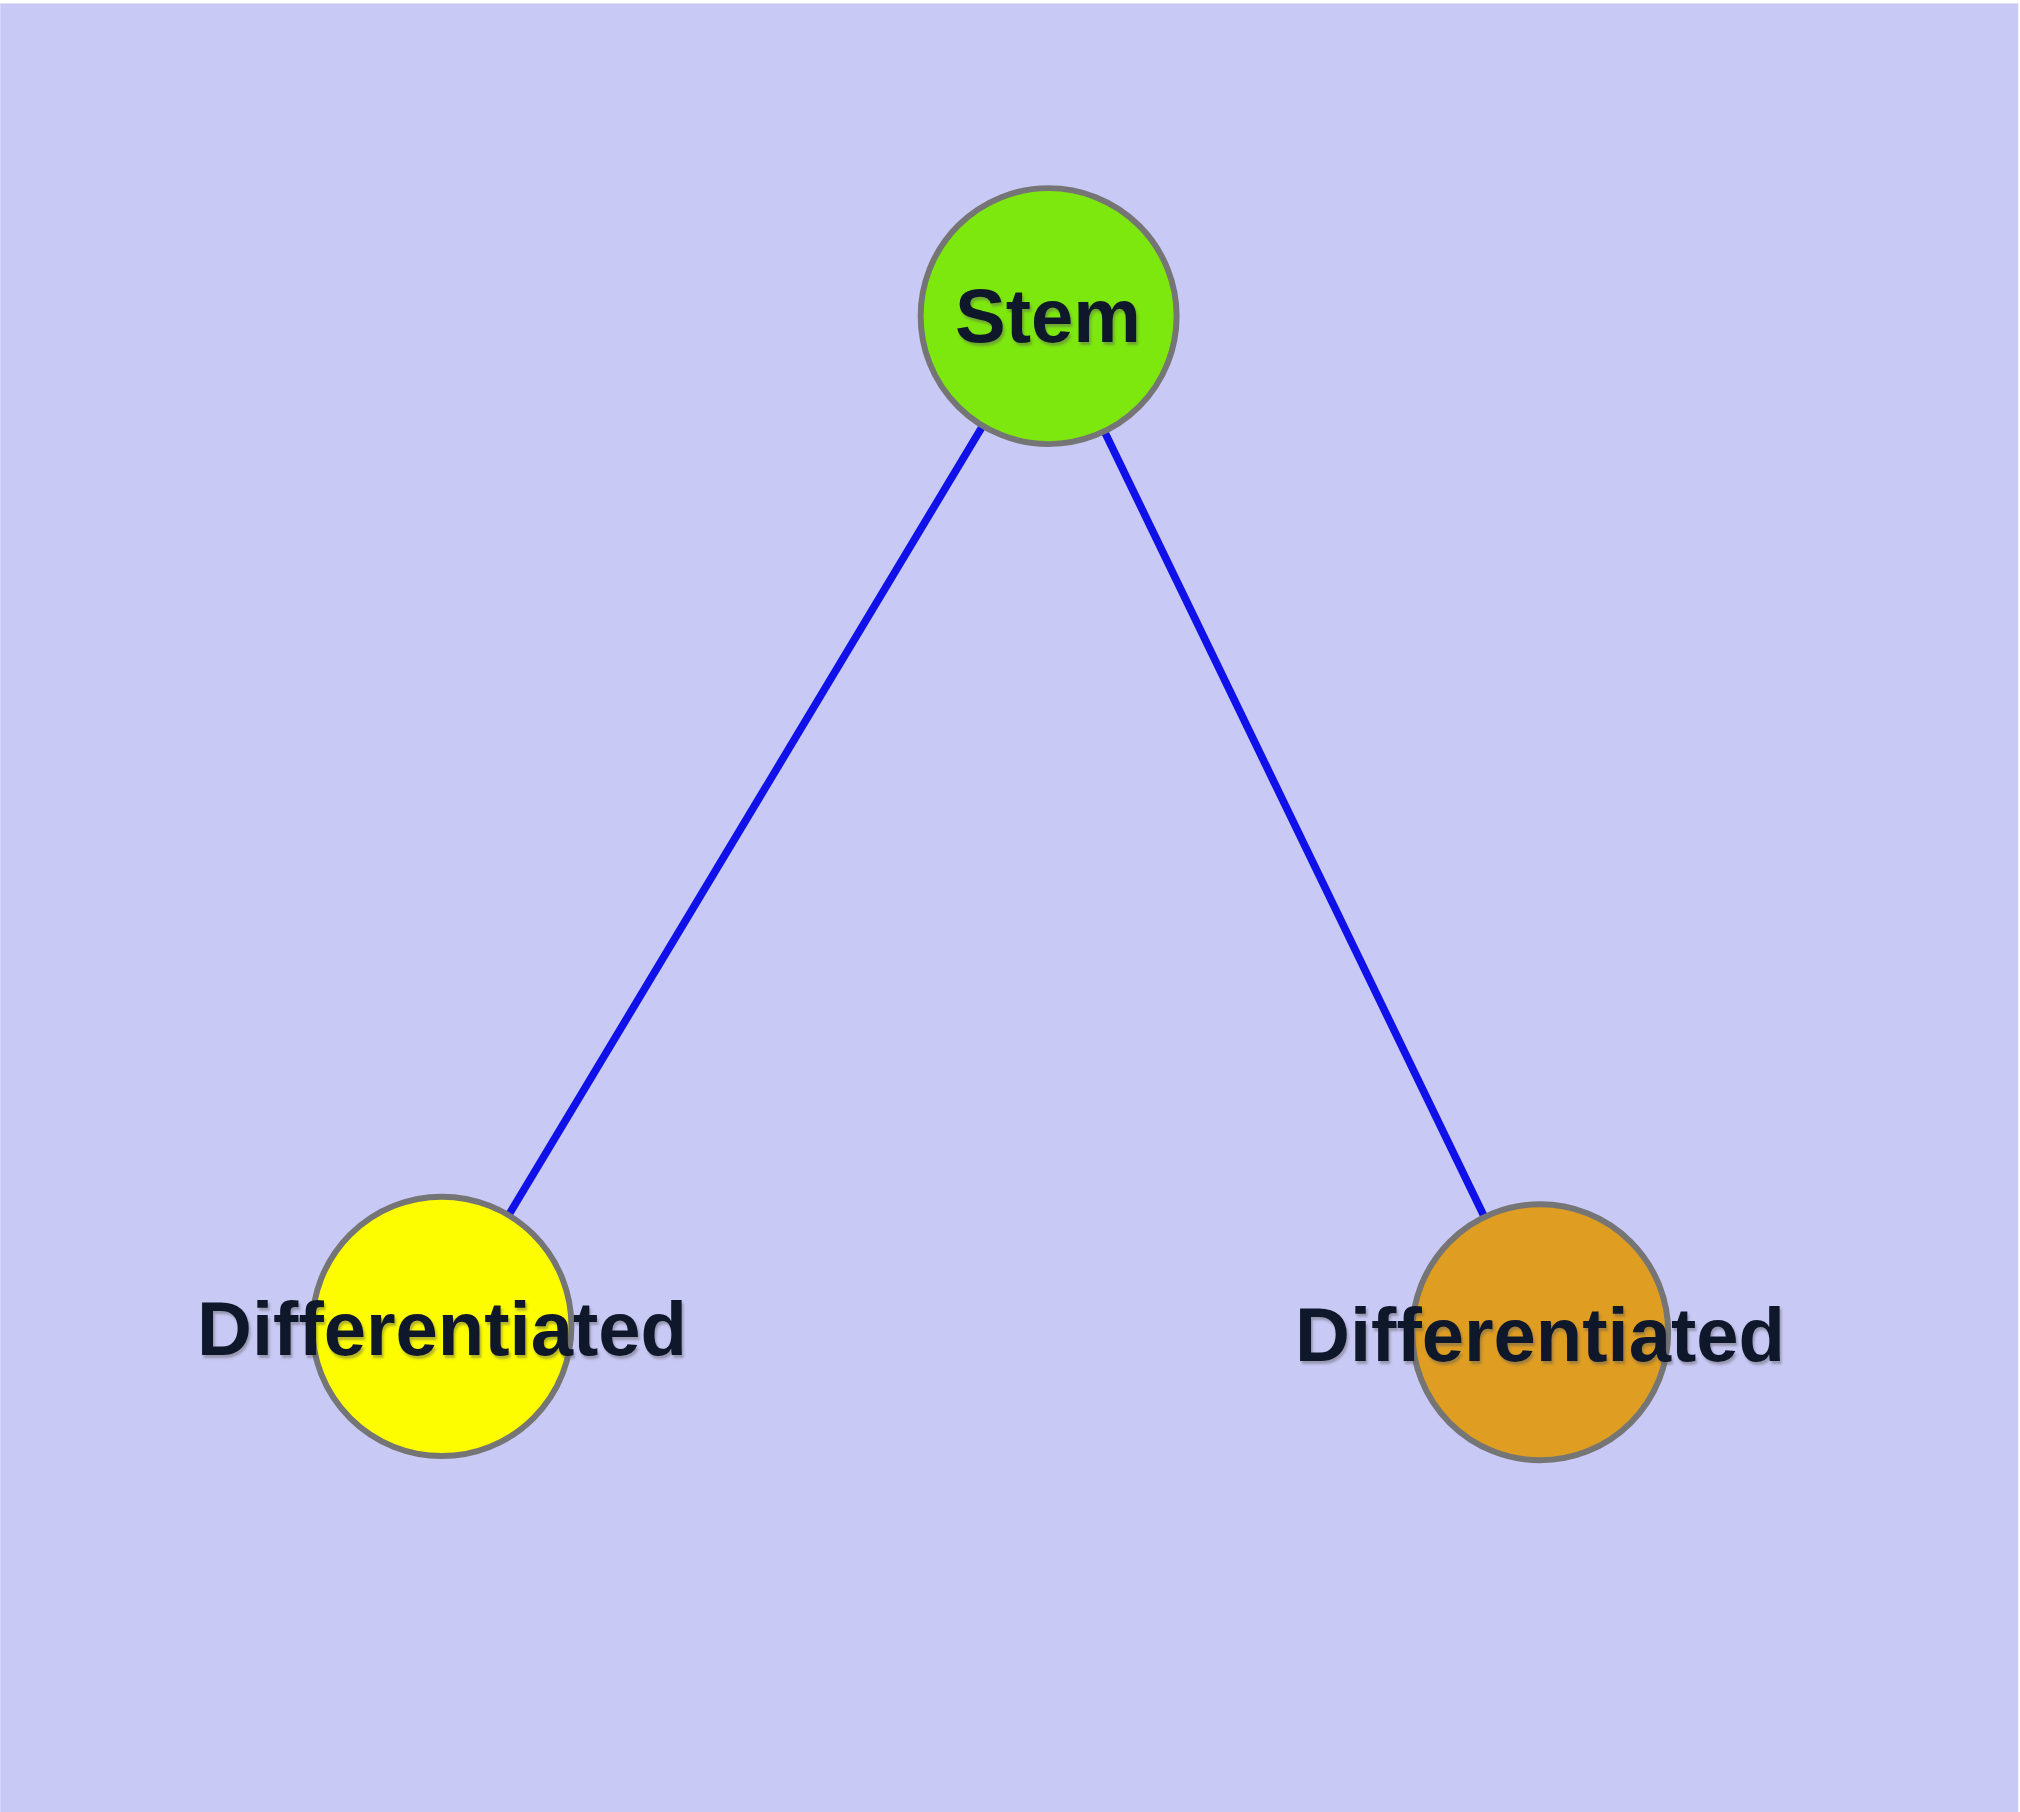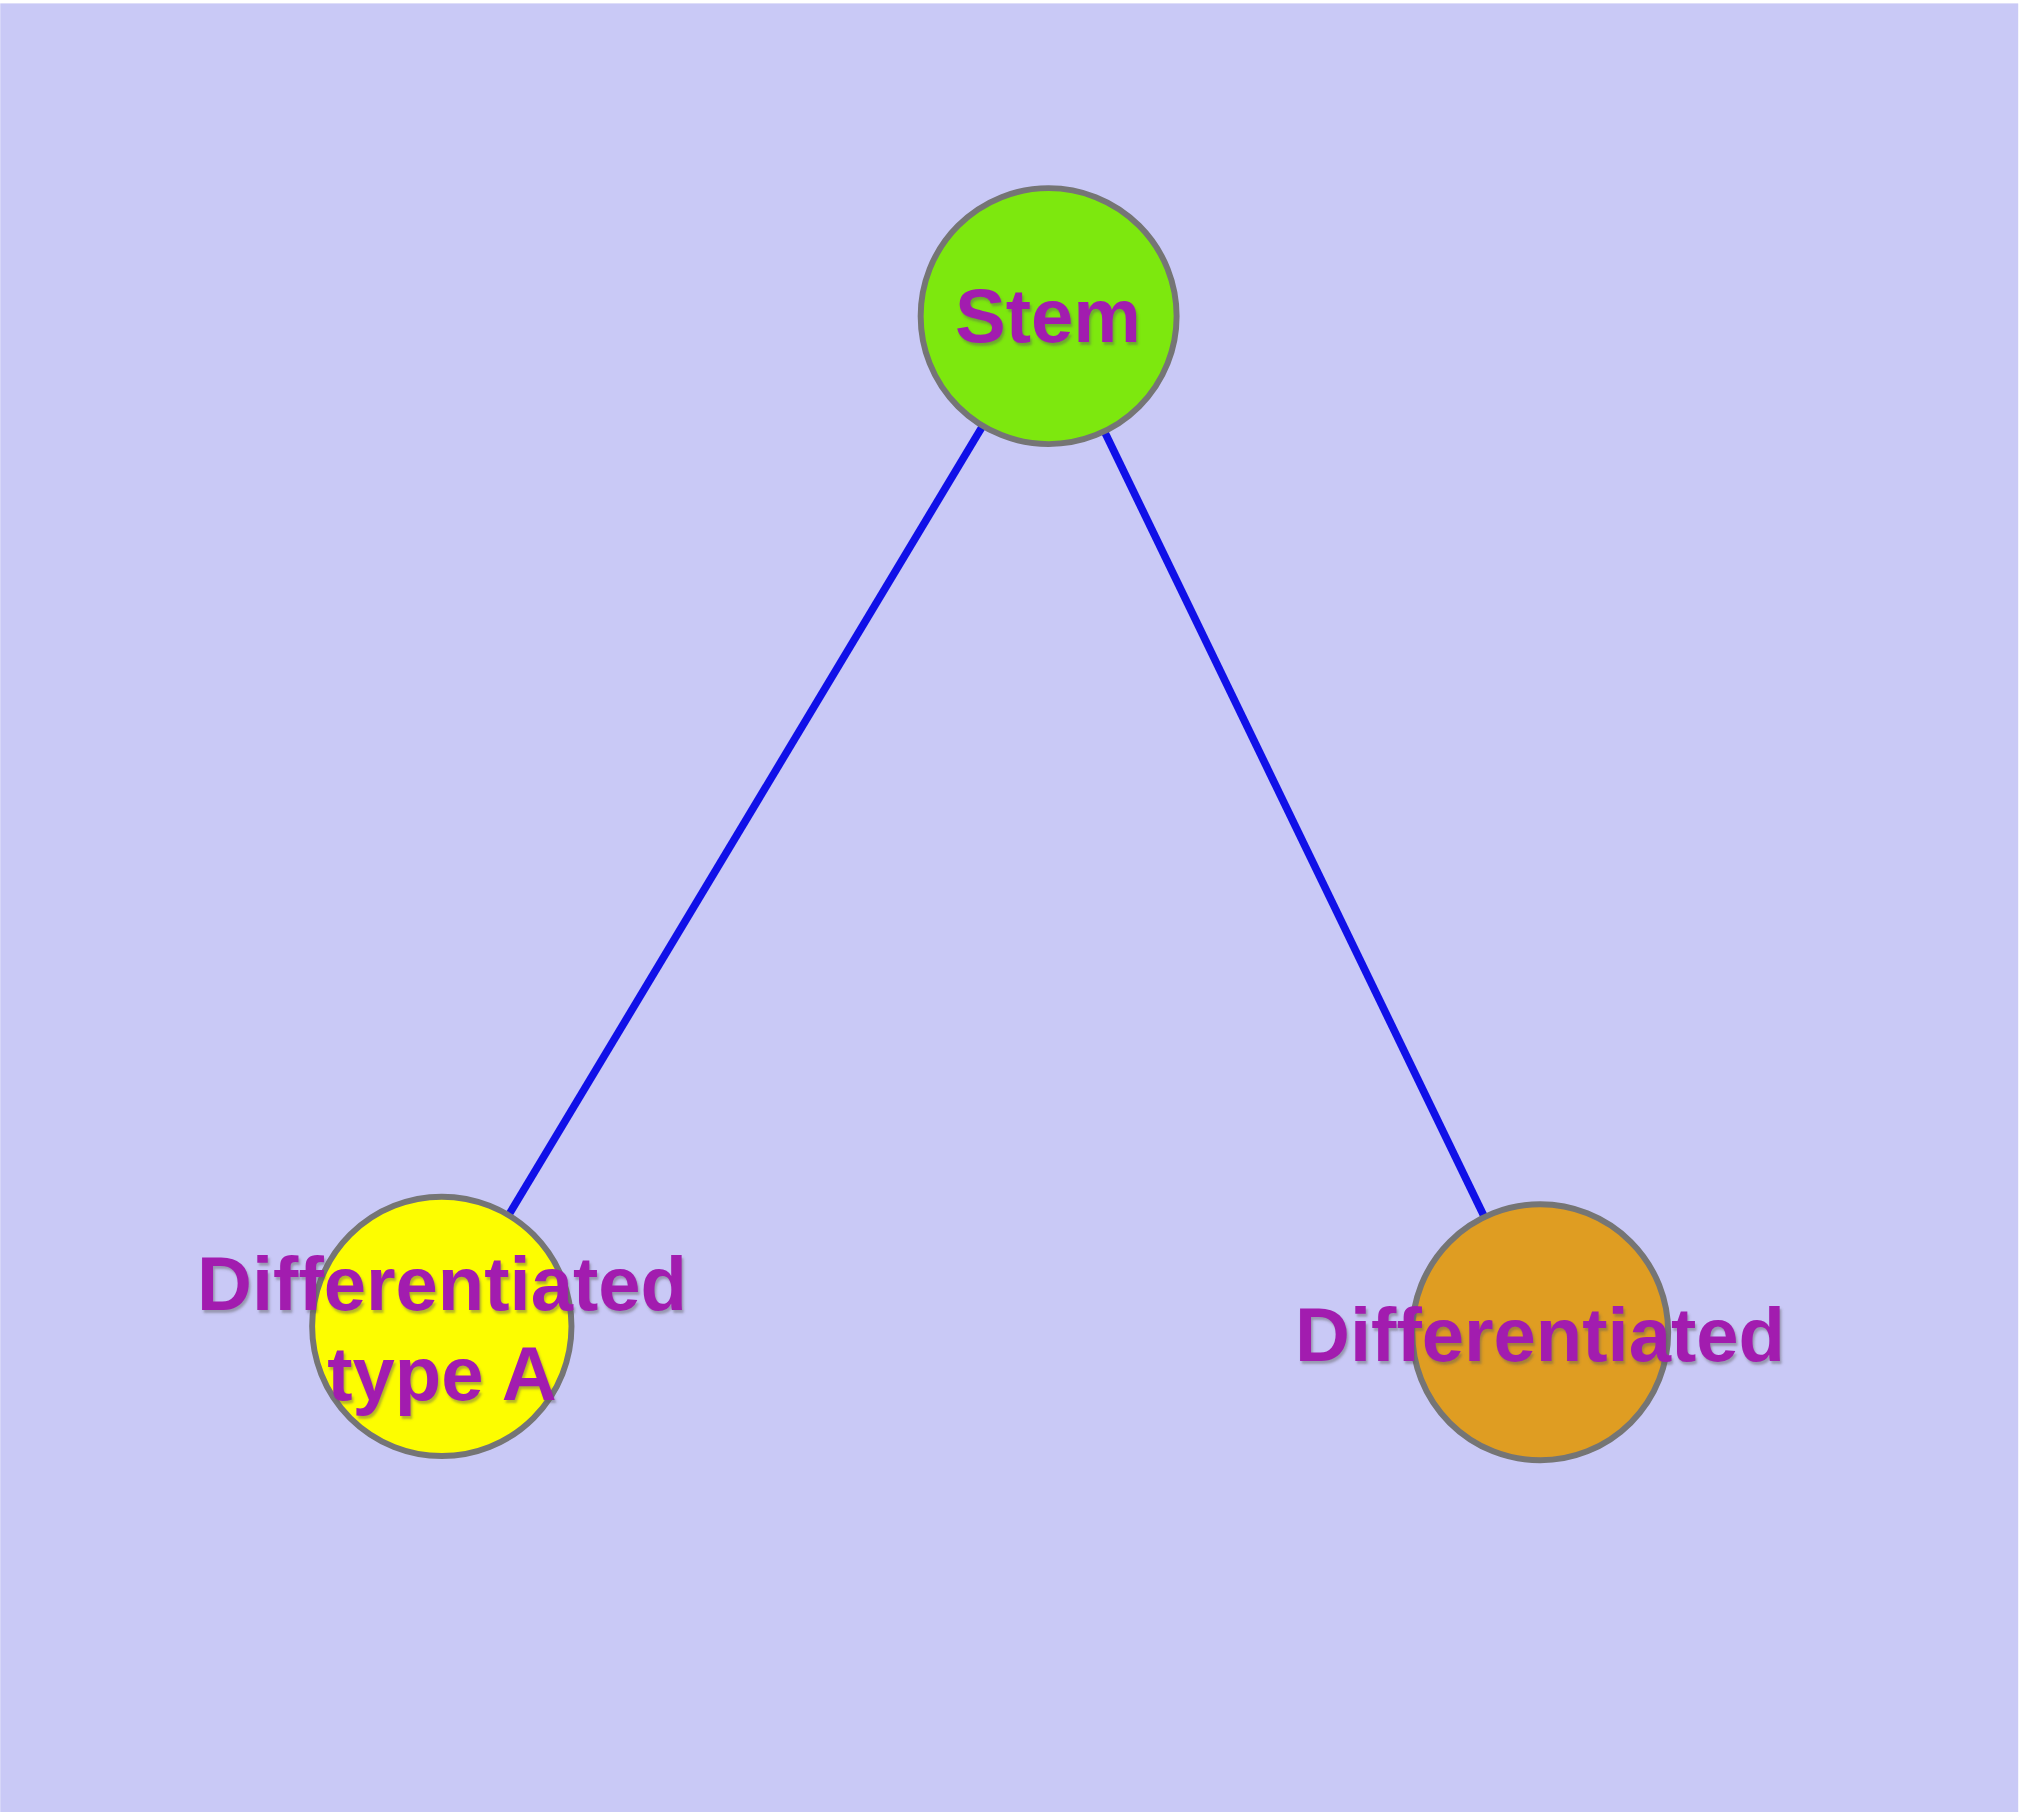--- a/index.html
+++ b/index.html
@@ -19,21 +19,21 @@
     position: absolute;
     left: 0;
     top: 0;
     width: 2021px;
     height: 1812px;
     display: block;
   }
   .node-label {
     position: absolute;
     transform: translate(-50%, -50%);
-    color: #a21caf;
+    color: #0f172a;
     font-weight: bold;
     font-size: 76px;
     line-height: 1.19;
     text-align: center;
     white-space: nowrap;
     text-shadow: 1.7px 3.4px 2.5px rgba(90, 90, 90, 0.45);
   }
   .node-label .label-line {
     display: block;
   }
@@ -55,21 +55,20 @@
 
     <circle cx="1237" cy="373" r="151" stroke-width="7" fill="#7de80e" stroke="#757575"></circle>
     <circle cx="521" cy="1565" r="153" stroke-width="7" fill="#fdfd00" stroke="#757575"></circle>
     <circle cx="1817" cy="1572" r="151" stroke-width="7" fill="#df9d22" stroke="#757575"></circle>
   </svg>
 
   <div class="node-label" id="label-stem">Stem</div>
 
   <div class="node-label" id="label-type-a">
     <span class="label-line">Differentiated</span>
-    <span class="label-line">type A</span>
   </div>
 
   <div class="node-label" id="label-type-b">
     <span class="label-line">Differentiated</span>
   </div>
 
 </div>
 
 
 </body></html>

